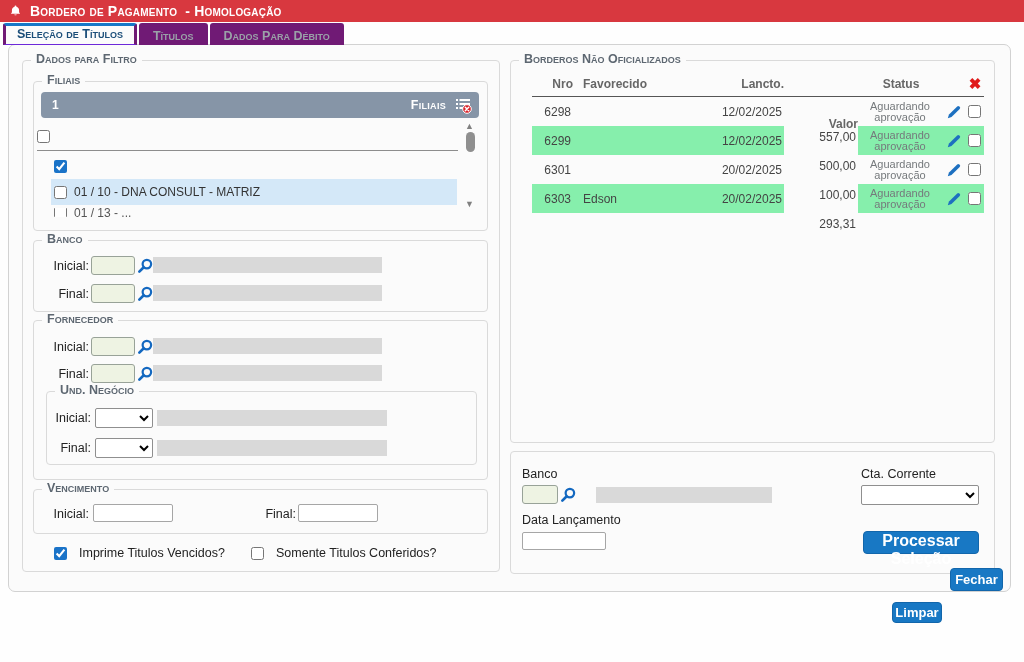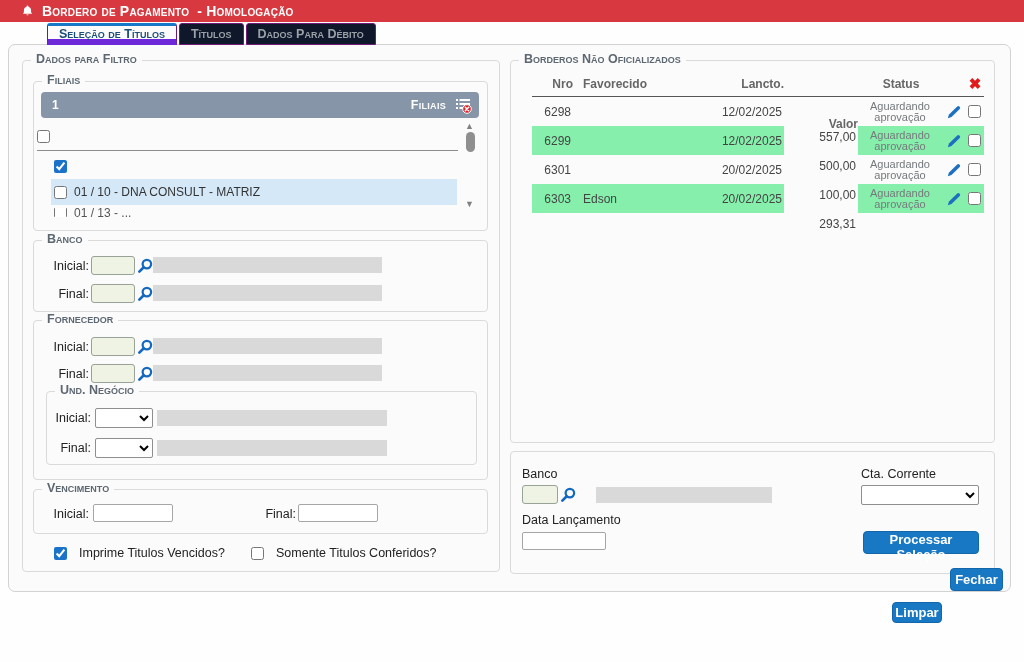--- a/index.html
+++ b/index.html
@@ -1,27 +1,27 @@
 <!DOCTYPE html>
 <html><head>
 <meta charset="utf-8">
 <style>
   * { margin:0; padding:0; box-sizing:border-box; }
   html,body { width:1024px; height:662px; background:#fefefe; font-family:"Liberation Sans", sans-serif; font-size:12px; color:#333; overflow:hidden; }
   .abs { position:absolute; }
   .screen { position:relative; width:1024px; height:662px; }
 
   
-  .titlebar { left:0; top:0; width:1024px; height:22px; background:#d8383f; color:#fff; display:flex; align-items:center; gap:8px; padding-left:21px; }
+  .titlebar { left:0; top:0; width:1024px; height:22px; background:#d8383f; color:#fff; display:flex; align-items:center; gap:8px; padding-left:9px; }
   .titlebar .title { font-weight:bold; font-variant:small-caps; font-size:14px; letter-spacing:.2px; white-space:pre; }
 
   
   .tabs { left:3px; top:23px; height:22px; display:flex; gap:2px; z-index:5; }
-  .tab { padding:3px 11px 2px; font-variant:small-caps; font-weight:bold; font-size:12.5px; background:#0f172a; color:#9aa1a8; border:1px solid #701a75; border-radius:3px 3px 0 0; cursor:pointer; white-space:nowrap; }
-  .tab.active { background:#fbfbfb; color:#1b4e79; border-top:3px solid #1778c8; border-bottom:6px solid #6d28d9; padding-top:1px;margin-left:44px; }
+  .tab { padding:3px 11px 2px; font-variant:small-caps; font-weight:bold; font-size:12.5px; background:#701a75; color:#9aa1a8; border:3px solid #701a75; border-radius:3px 3px 0 0; cursor:pointer; white-space:nowrap; }
+  .tab.active { background:#fbfbfb; color:#1b4e79; border-top:3px solid #1778c8; border-bottom:1px solid #6d28d9; padding-top:1px; }
 
   
   .panel { left:8px; top:44px; width:1003px; height:548px; background:#fbfbfb; border:1px solid #d2d2d2; border-radius:7px; }
 
   
   .group { position:absolute; border:1px solid #dadada; border-radius:4px; }
   .group > .legend { position:absolute; top:-9px; left:8px; background:#fbfbfb; padding:0 5px; font-weight:bold; font-variant:small-caps; font-size:12.5px; color:#5d6771; white-space:nowrap; line-height:15px; }
 
   
   .filiais-header { left:7px; top:10px; width:438px; height:26px; background:#8695a7; border-radius:4px; color:#fff; display:flex; align-items:center; font-weight:bold; font-size:12px; padding:0 7px 0 11px; }
@@ -60,21 +60,21 @@
   .c-pen { width:22px; justify-content:center; }
   .c-chk { width:18px; justify-content:center; }
   .tdata .c-sta { font-size:11px; line-height:11px; color:#75797c; }
   .tdata.hlrow > div { background:#86efac; }
   .tdata > div { margin-right:0; border-right:2px solid transparent; }
   .tdata input { width:13px; height:13px; accent-color:#1a73c8; background:#fff; }
   .del-x { color:#e01b1b; font-size:15px; font-weight:bold; line-height:14px; cursor:pointer; }
   .pencil { cursor:pointer; }
 
   
-  .btn { position:absolute; background:#1878c4; color:#fff; font-weight:bold; font-size:13px; border:1px solid #1266ab; border-radius:4px; cursor:pointer; font-family:"Liberation Sans",sans-serif; }
+  .btn { position:absolute; background:#1878c4; color:#fff; font-weight:bold; font-size:16px; border:1px solid #1266ab; border-radius:4px; cursor:pointer; font-family:"Liberation Sans",sans-serif; }
 </style>
 </head>
 <body>
 
 <div class="screen">
 
   <div class="abs titlebar">
     <svg width="13" height="14" viewBox="0 0 16 16" fill="#ffffff">
         <path d="M8 1.2a1.1 1.1 0 0 1 1.1 1.1v.5c2 .5 3.3 2.2 3.3 4.2v2.6l1.3 1.8H2.3l1.3-1.8V7c0-2 1.3-3.7 3.3-4.2v-.5A1.1 1.1 0 0 1 8 1.2Z"></path>
         <path d="M6.5 12.3a1.6 1.6 0 0 0 3 0Z"></path>

